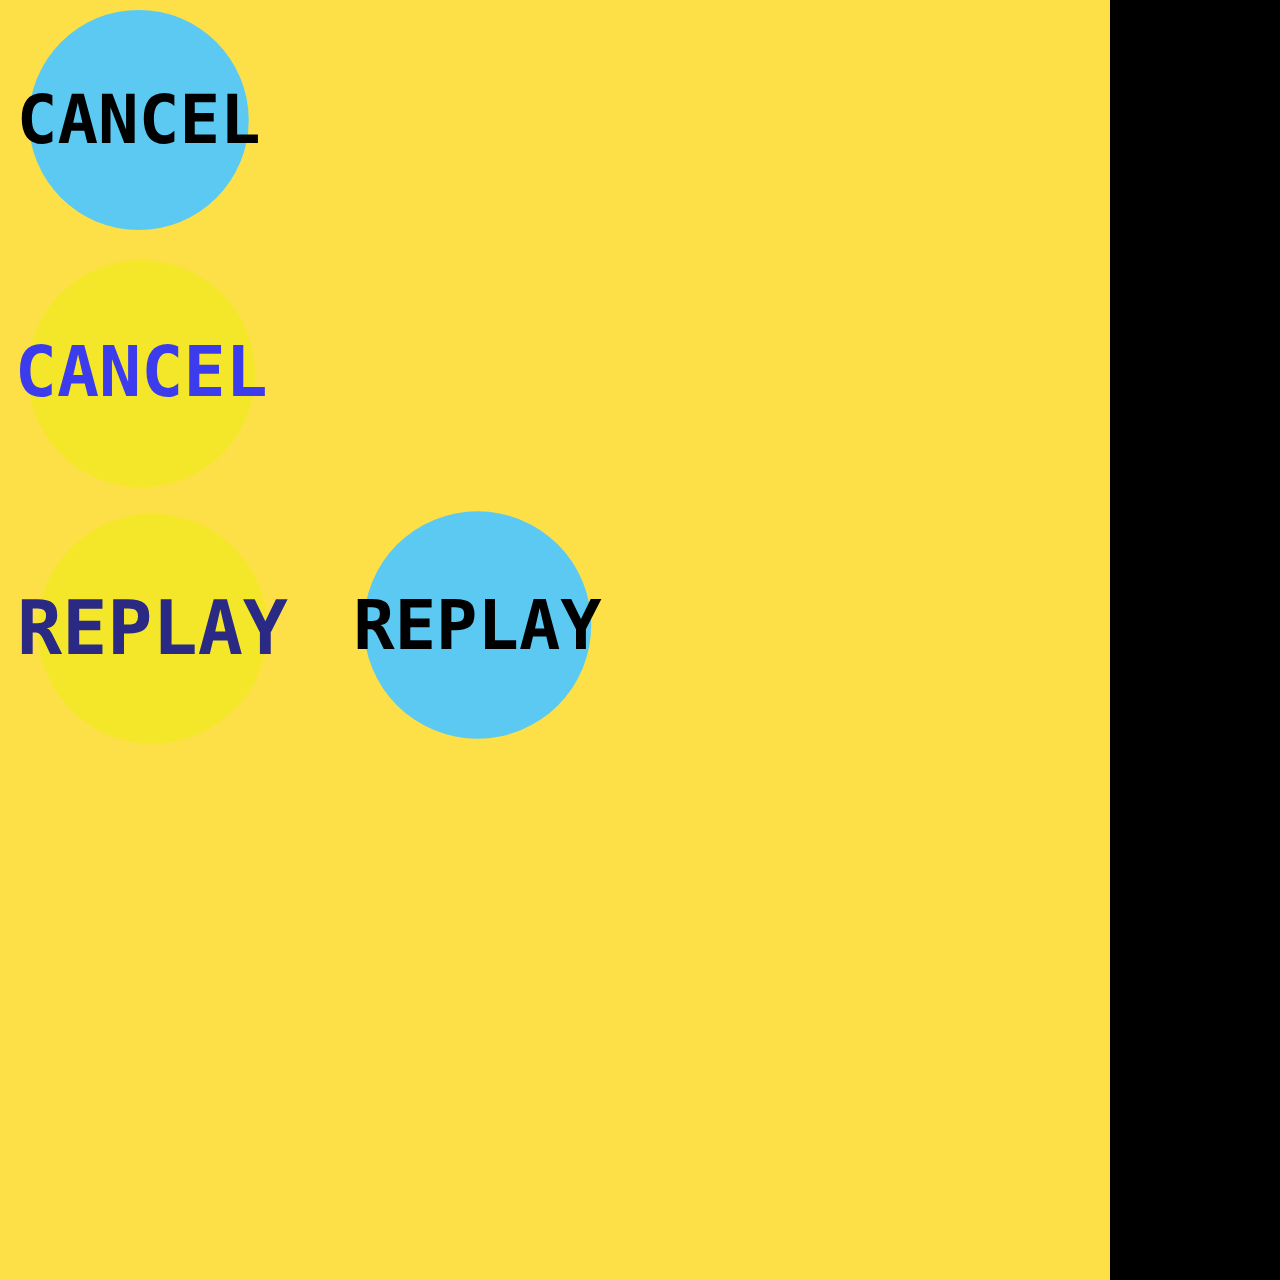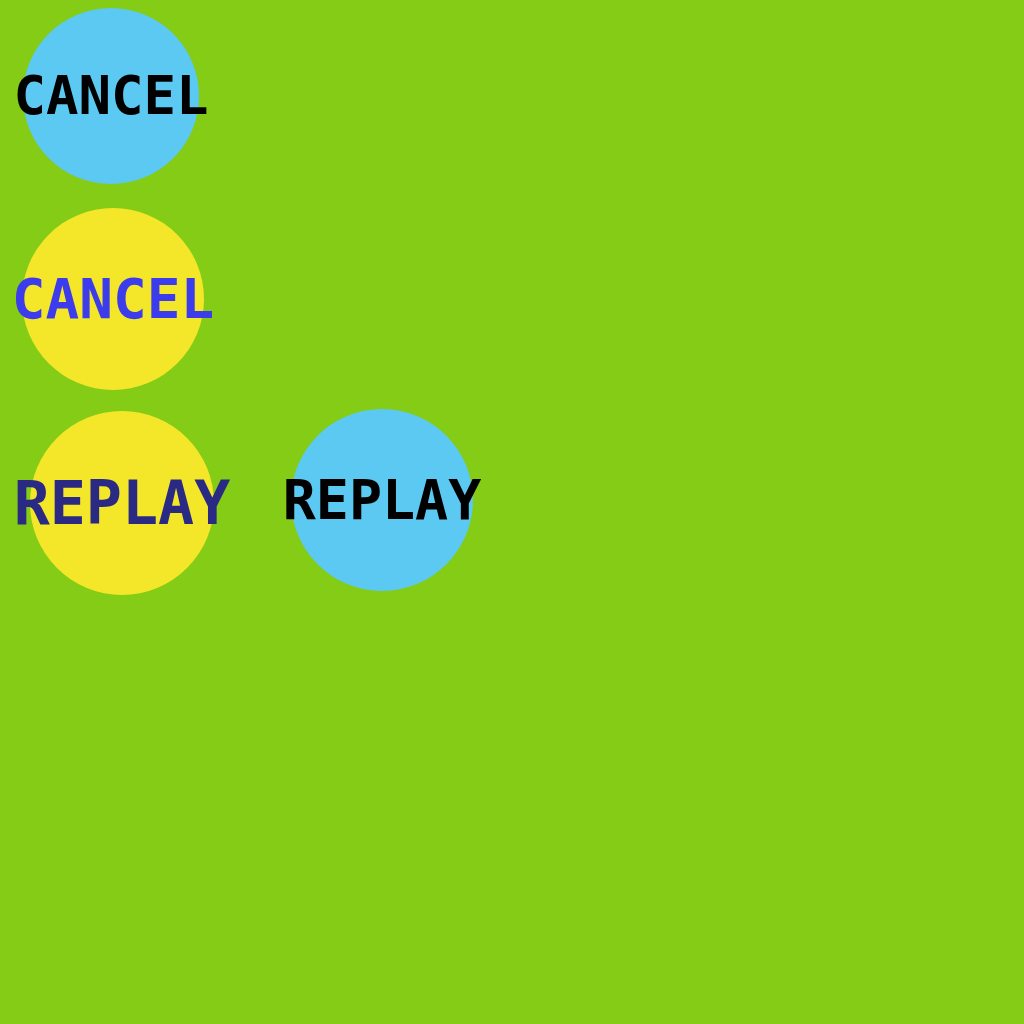--- a/index.html
+++ b/index.html
@@ -6,23 +6,23 @@
     margin: 0;
     padding: 0;
     width: 1024px;
     height: 1024px;
     background: #000000;
     overflow: hidden;
     font-family: "DejaVu Sans Mono", "Liberation Mono", monospace;
   }
   .stage {
     position: relative;
-    width: 1024px;
+    width: 888px;
     height: 1024px;
-    background: #84cc16;
+    background: #fde047;
   }
   .btn {
     position: absolute;
     display: flex;
     align-items: center;
     justify-content: center;
     cursor: pointer;
   }
   .circle {
     position: absolute;

